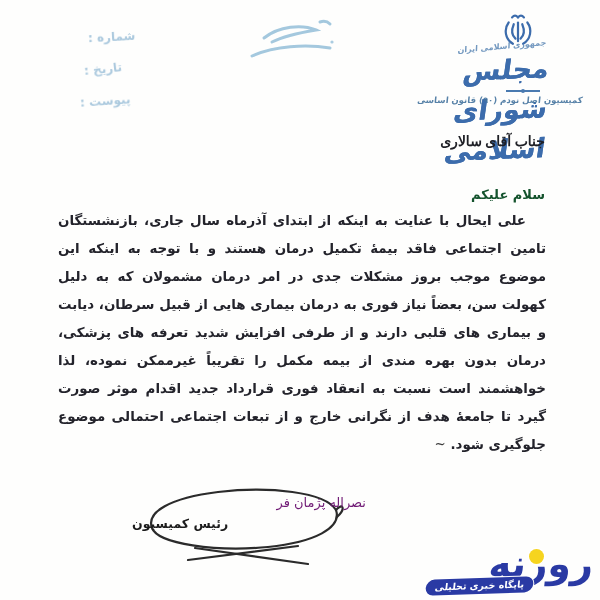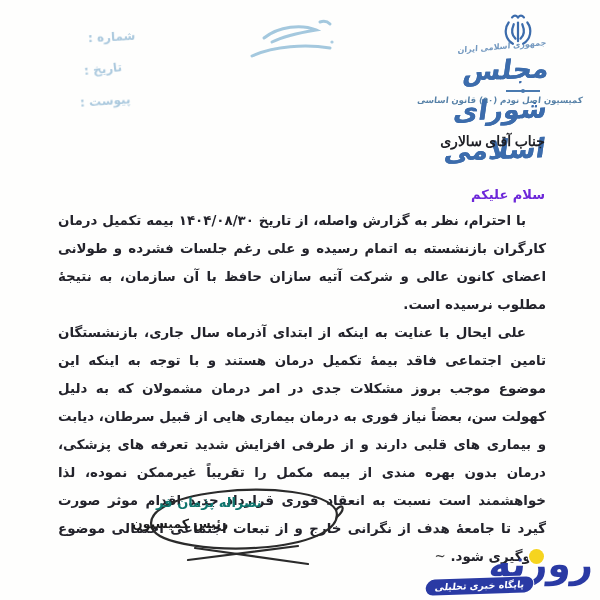--- a/index.html
+++ b/index.html
@@ -35,34 +35,34 @@
     direction:rtl; font-size:8.5px; color:#46759f; font-weight:bold;
     transform:skewX(-6deg); opacity:.9; }
 
   
   .recipient { position:absolute; top:129px; right:55px; left:200px; direction:rtl;
     text-align:right; color:#1f2026; }
   .recipient .r-line { font-size:14px; font-weight:bold; line-height:26px;font-family:Liberation Serif, serif; }
 
   
   .salutation { position:absolute; top:187px; right:55px; direction:rtl;
-    font-size:13px; font-weight:bold; color:#6d28d9; }
+    font-size:13px; font-weight:bold; color:#14532d; }
 
   
   .body-text { position:absolute; top:207px; left:58px; right:54px; direction:rtl;
     text-align:justify; font-size:13.4px; line-height:28px; font-weight:bold;
     color:#23232b; }
   .body-text p { text-indent:20px; }
   .end-mark { font-weight:normal; color:#3a3a3a; }
 
   
   .signature { position:absolute; left:140px; top:484px; width:210px; height:86px; }
   .signature svg { position:absolute; inset:0; }
-  .sig-name { position:relative; margin-top:11px; text-align:left; direction:rtl;
-    font-size:13px; font-weight:bold; color:#0f766e; transform:translateX(16px); }
+  .sig-name { position:relative; margin-top:11px; text-align:right; direction:rtl;
+    font-size:13px; font-weight:normal; color:#701a75; transform:translateX(16px); }
   .sig-title { position:relative; margin-top:6px; text-align:left; direction:rtl;
     font-size:12.5px; font-weight:bold; color:#1c1c1c; transform:translateX(-8px); }
 
   
   .logo { position:absolute; right:4px; bottom:0; width:170px; height:52px; }
   .logo-text { position:absolute; right:2px; top:-10px; direction:rtl; font-size:38px;
     font-weight:bold; color:#2a3aa4; transform:skewX(-6deg); letter-spacing:-2px;
     line-height:52px; }
   .logo-sun { position:absolute; right:52px; top:1px; width:15px; height:15px;
     background:#f6d41f; border-radius:50%; box-shadow:0 0 0 1.5px #fff; }
@@ -111,21 +111,20 @@
   </div>
   <div class="commission">کمیسیون اصل نودم (۹۰) قانون اساسی</div>
 
   <div class="recipient">
     <div class="r-line">جناب آقای سالاری</div>
   </div>
 
   <div class="salutation">سلام علیکم</div>
 
   <div class="body-text">
-    <p>با احترام، نظر به گزارش واصله، از تاریخ ۱۴۰۴/۰۸/۳۰ بیمه تکمیل درمان کارگران بازنشسته به اتمام رسیده و علی رغم جلسات فشرده و طولانی اعضای کانون عالی و شرکت آتیه سازان حافظ با آن سازمان، به نتیجهٔ مطلوب نرسیده است.</p>
     <p><span>علی ایحال با عنایت به اینکه از ابتدای آذرماه سال جاری، بازنشستگان تامین اجتماعی فاقد بیمهٔ تکمیل درمان هستند و با توجه به اینکه این موضوع موجب بروز مشکلات جدی در امر درمان مشمولان که به دلیل کهولت سن، بعضاً نیاز فوری به درمان بیماری هایی از قبیل سرطان، دیابت و بیماری های قلبی دارند و از طرفی افزایش شدید تعرفه های پزشکی، درمان بدون بهره مندی از بیمه مکمل را تقریباً غیرممکن نموده، لذا خواهشمند است نسبت به انعقاد فوری قرارداد جدید اقدام موثر صورت گیرد تا جامعهٔ هدف از نگرانی خارج و از تبعات اجتماعی احتمالی موضوع جلوگیری شود.</span> <span class="end-mark">~</span></p>
   </div>
 
   <div class="signature">
     <svg viewBox="0 0 210 86">
       <g fill="none" stroke="#2b2b2b" stroke-width="2.2" stroke-linecap="round">
         <path d="M196,26 C185,8 130,2 78,8 C30,14 6,28 12,44 C18,60 76,68 128,63 C175,58 202,44 196,26"></path>
         <path d="M196,26 C203,18 206,25 197,33"></path>
         <path d="M158,62 L48,76"></path>
         <path d="M55,64 L168,80"></path>

